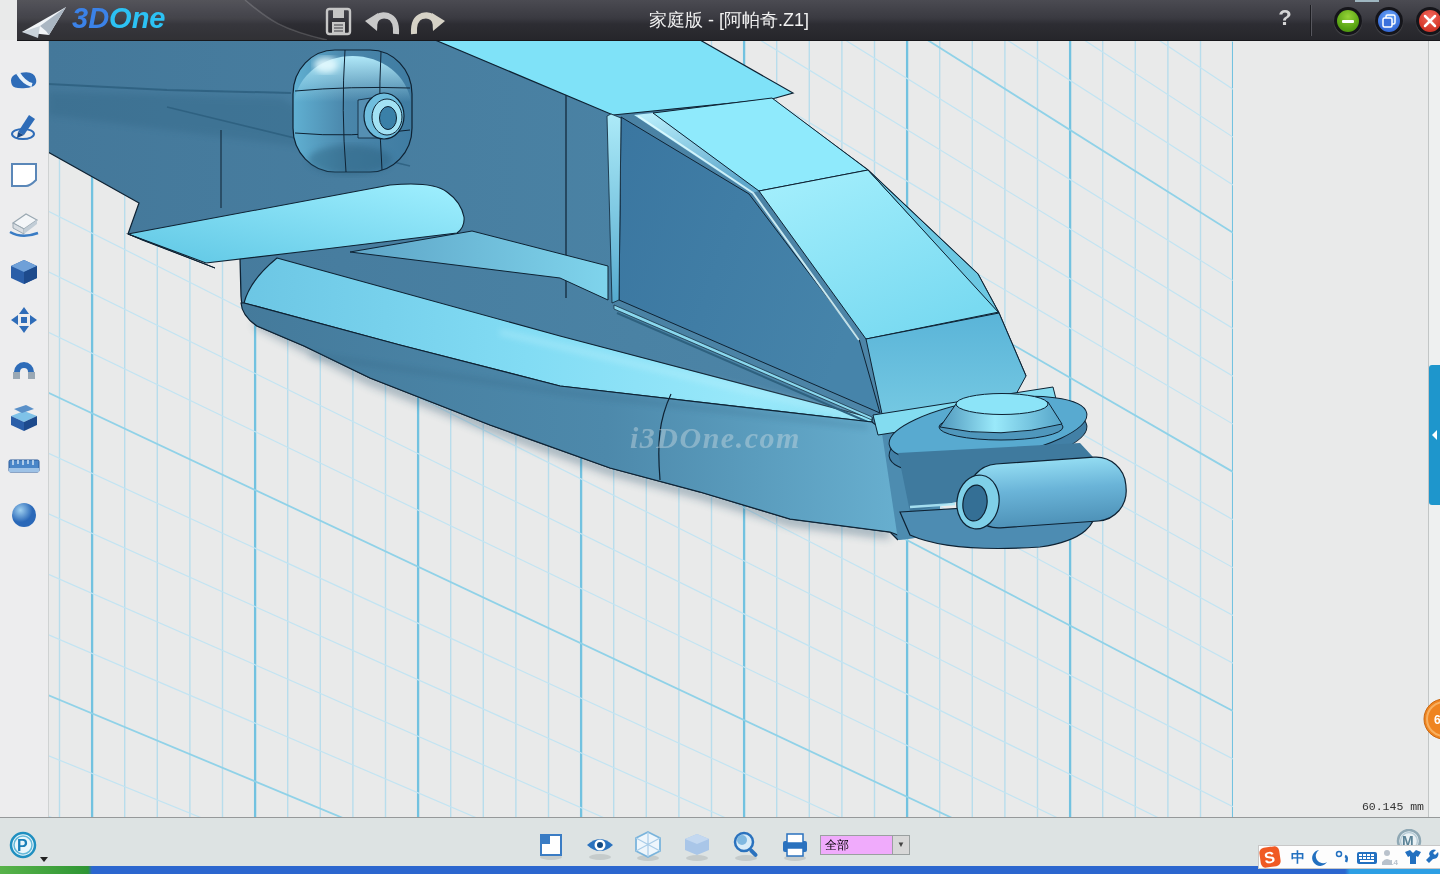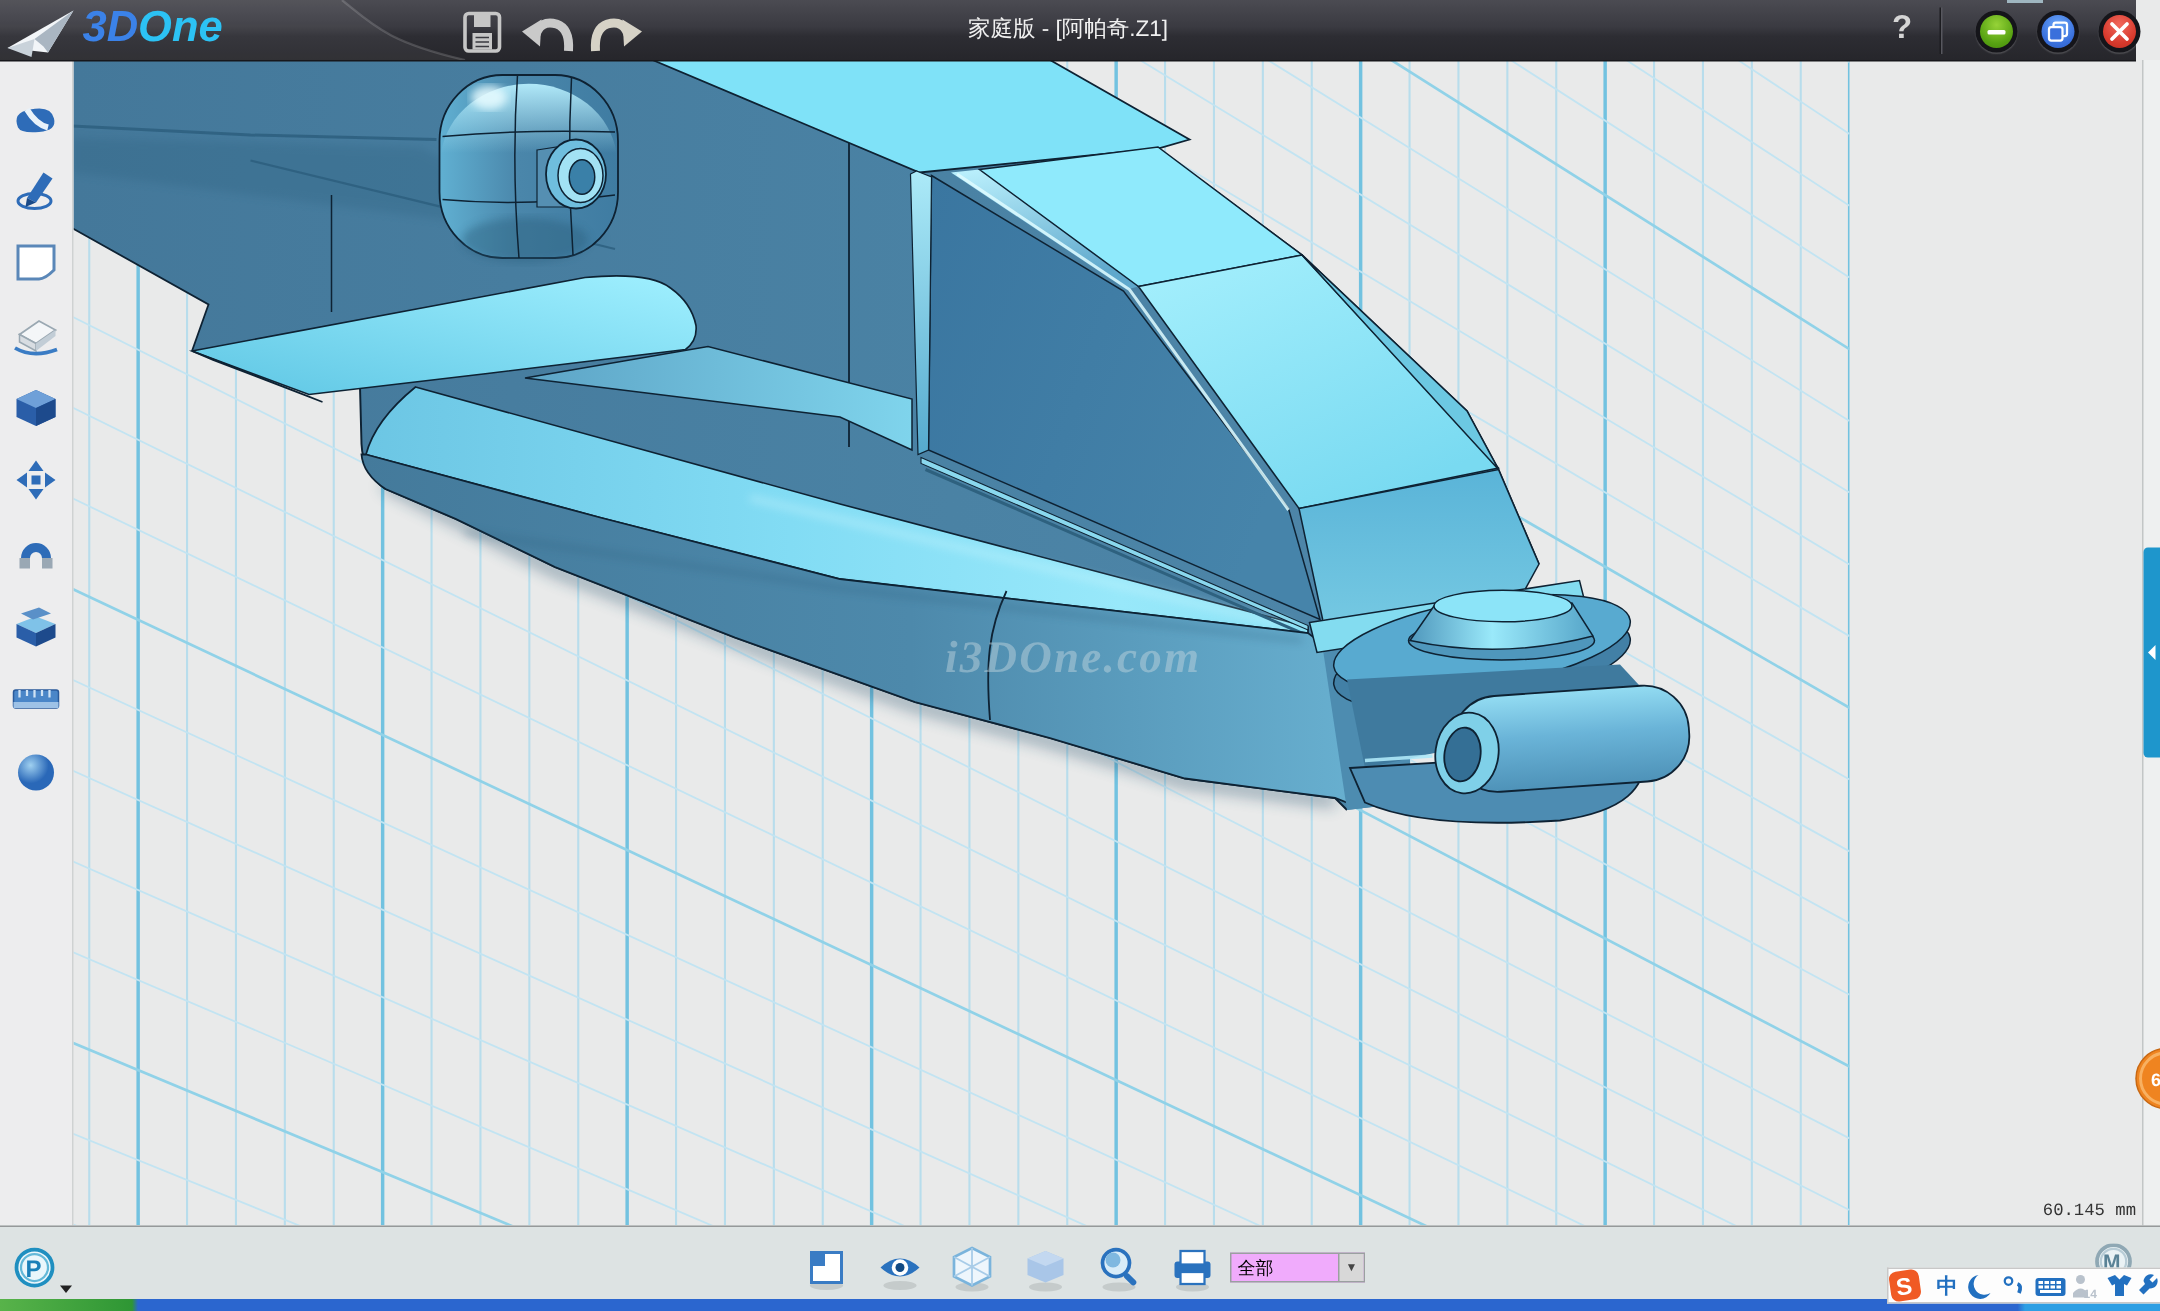--- a/index.html
+++ b/index.html
@@ -1,22 +1,22 @@
 <!DOCTYPE html>
 <html><head><meta charset="utf-8">
 <style>
 html,body{margin:0;padding:0;width:1440px;height:874px;overflow:hidden;
  font-family:"Liberation Sans",sans-serif;background:#e9eaea;position:relative}
-#titlebar{position:absolute;left:0;top:0;width:1424px;height:40px;
+#titlebar{position:absolute;left:17px;top:0;width:1424px;height:40px;
  background:linear-gradient(#4b4b52,#3a3a41 45%,#2d2d33 60%,#26262b);border-bottom:1px solid #17171b;z-index:30}
 #logo-swoosh{position:absolute;left:0;top:0;width:320px;height:40px}
 #logotext{position:absolute;left:55px;top:2px;font-size:29px;font-weight:bold;font-style:italic;letter-spacing:0px}
 #logotext .a{color:#3b82e8} #logotext .b{color:#2cc2f4}
 #apptitle{position:absolute;left:0;right:0;top:0;height:40px;text-align:center;line-height:40px;
- color:#f0f0f0;font-size:15px}
+ color:#f0f0f0;font-size:18px}
 #helpq{position:absolute;left:1258px;top:5px;width:20px;color:#d5d5d5;font-size:22px;font-weight:bold;text-align:center}
 #sep{position:absolute;left:1294px;top:5px;width:1px;height:31px;background:#57575e;box-shadow:-1px 0 0 #1c1c20}
 .winbtn{position:absolute;top:7px;width:28px;height:28px;border-radius:50%;background:#15151a;
  box-shadow:0 1px 1px rgba(255,255,255,0.18)}
 .winbtn .inner{position:absolute;left:3px;top:3px;width:22px;height:22px;border-radius:50%}
 #btn-min .inner{background:radial-gradient(circle at 50% 30%,#96d338,#57a212 65%,#468a0c)}
 #btn-max .inner{background:radial-gradient(circle at 50% 30%,#6aa6f8,#3a70dc 65%,#2c5cc4)}
 #btn-close .inner{background:radial-gradient(circle at 50% 30%,#f2685c,#d6392c 65%,#bf2d22)}
 #topstrip{position:absolute;left:1338px;top:0;width:24px;height:2px;background:#9fb6c0}
 #toolbar{position:absolute;left:0;top:40px;width:48px;height:777px;background:#ededee;border-right:1px solid #cfd2d2;z-index:10}

